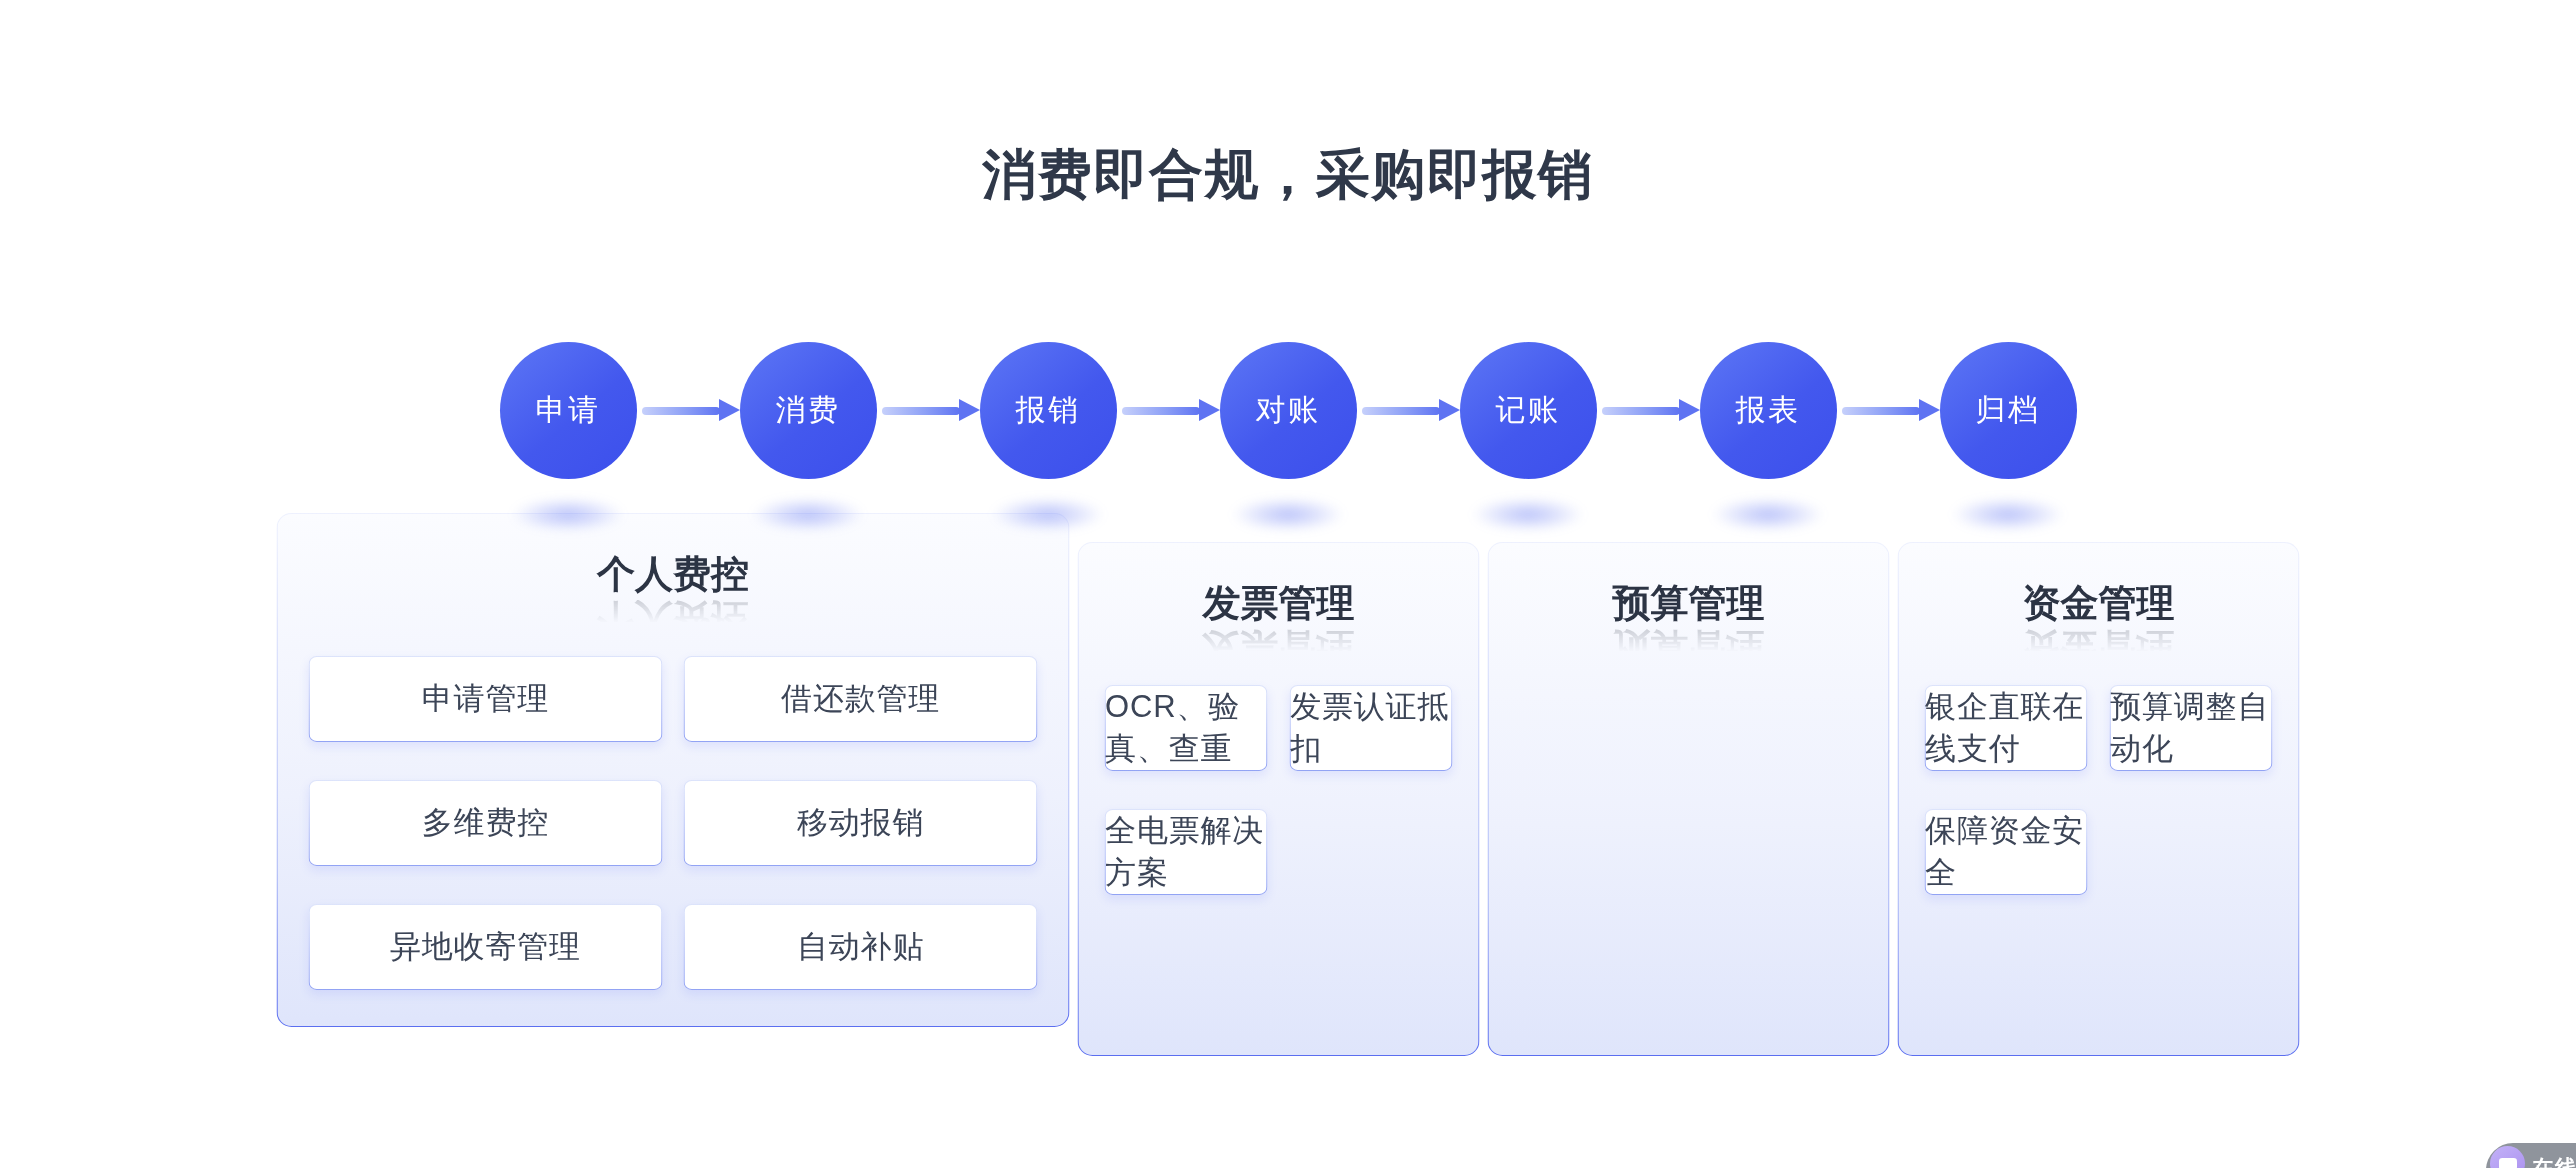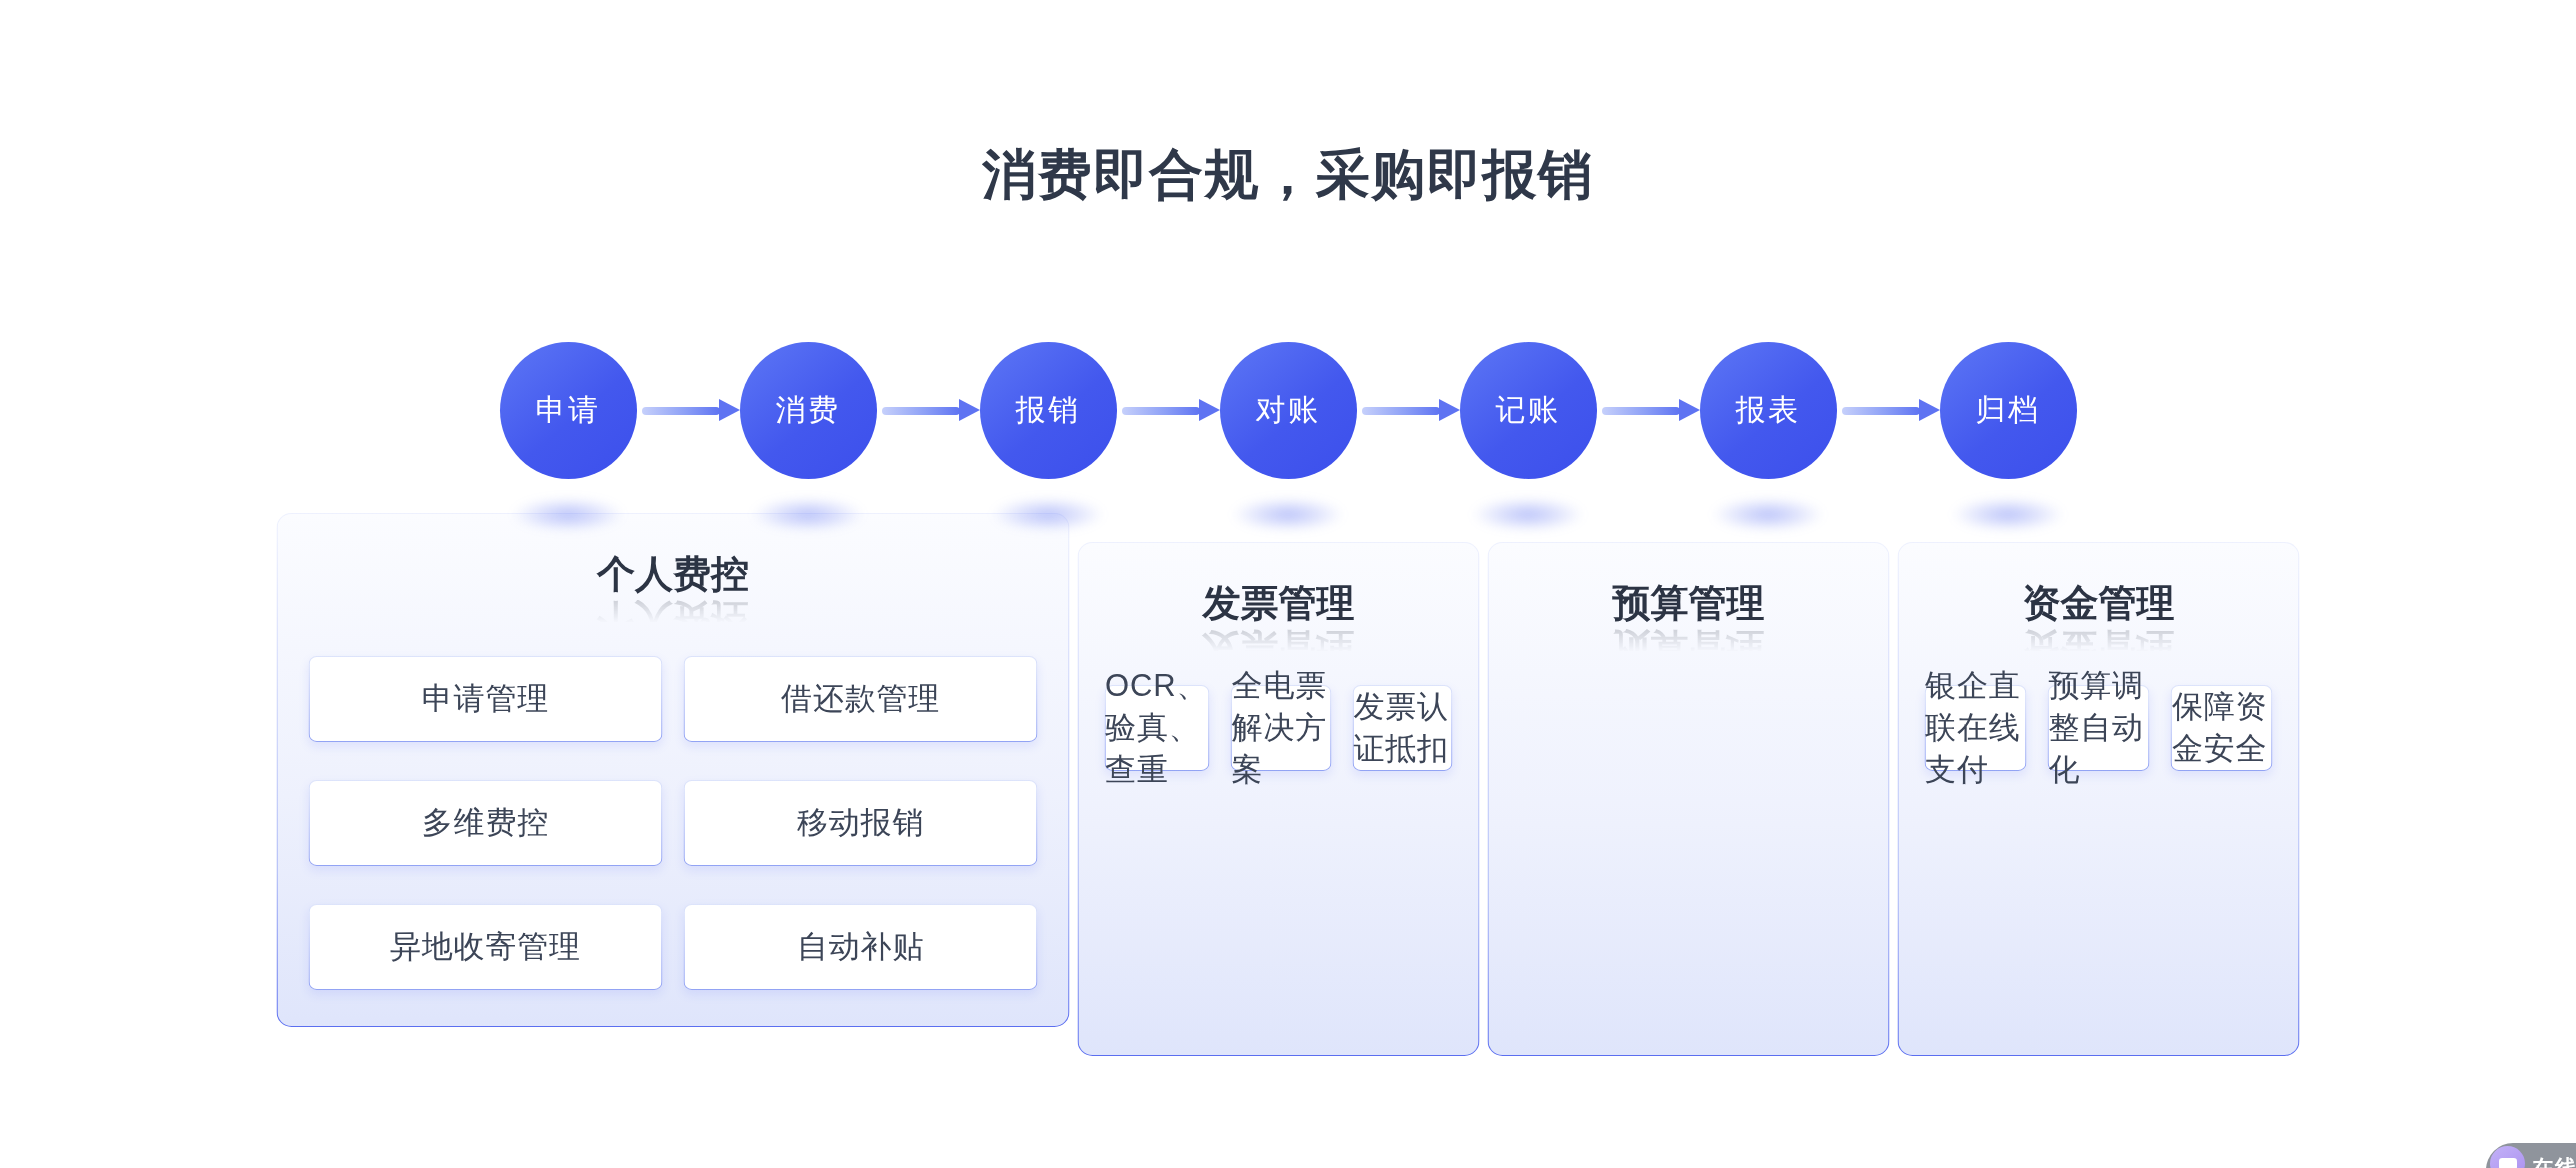--- a/index.html
+++ b/index.html
@@ -76,21 +76,21 @@
     transform:scaleY(-1); opacity:.20; color:#2c3444;
     -webkit-mask-image:linear-gradient(to top, rgba(0,0,0,1) 0%, rgba(0,0,0,0) 60%);
     mask-image:linear-gradient(to top, rgba(0,0,0,1) 0%, rgba(0,0,0,0) 60%);
   }
 
   .items {
     position:absolute; top:142px; left:31px; right:31px;
     display:grid; gap:38px 21.4px;
   }
   .card-wide   .items { grid-template-columns:1fr 1fr; }
-  .card-narrow .items { grid-template-columns:1fr 1fr 1fr; left:25.6px; right:25.6px; }
+  .card-narrow .items { grid-template-columns:1fr 1fr; left:25.6px; right:25.6px; }
   .item {
     height:86px; box-sizing:border-box;
     border:0.8px solid transparent; border-radius:8.2px;
     background:
       linear-gradient(#ffffff,#ffffff) padding-box,
       linear-gradient(180deg,#dde4fb 0%,#92a3f4 100%) border-box;
     box-shadow:0 4.1px 10px rgba(110,130,245,.14);
     display:flex; align-items:center; justify-content:center;
     font-size:31px; color:#3c4557; letter-spacing:0.8px;
   }
@@ -196,22 +196,22 @@
       </div>
     </section>
 
     <section class="card card-narrow">
       <h2 class="card-title">
         <span class="card-title-text">发票管理</span>
         <span class="card-title-reflection">发票管理</span>
       </h2>
       <div class="items">
         <div class="item">OCR、验真、查重</div>
+        <div class="item">发票认证抵扣</div>
         <div class="item">全电票解决方案</div>
-        <div class="item">发票认证抵扣</div>
       </div>
     </section>
 
     <section class="card card-narrow">
       <h2 class="card-title">
         <span class="card-title-text">预算管理</span>
         <span class="card-title-reflection">预算管理</span>
       </h2>
     </section>
 

